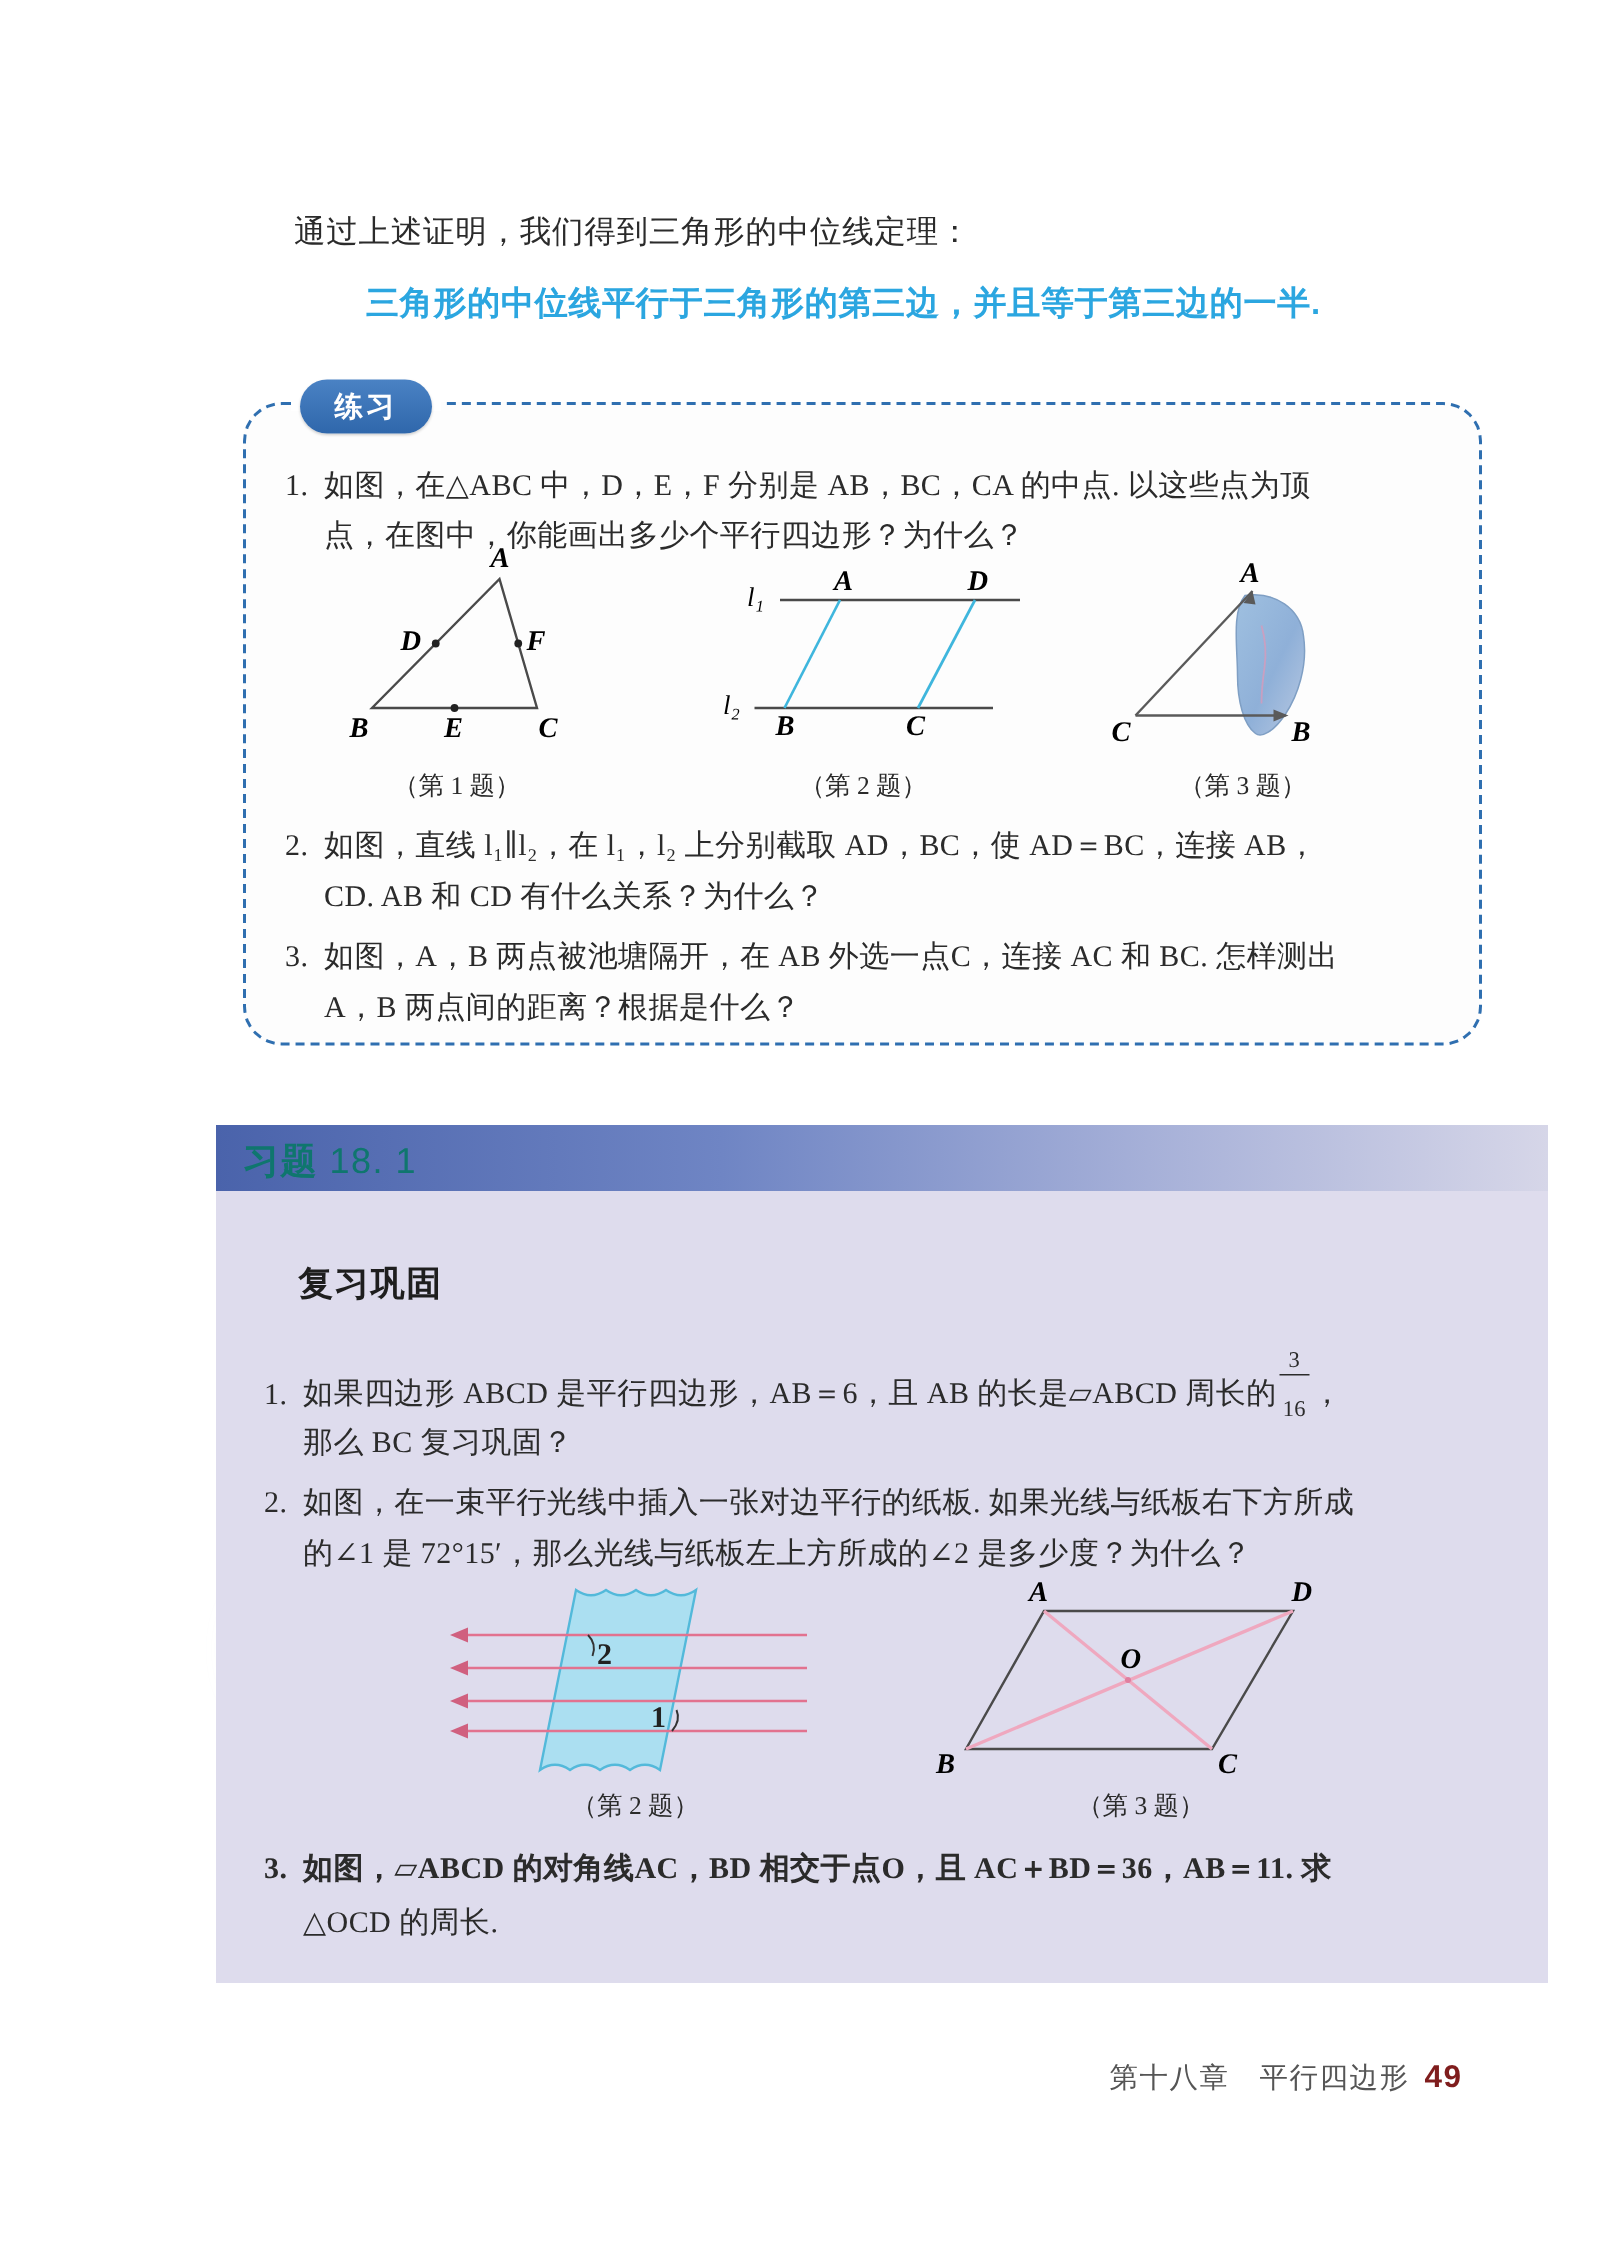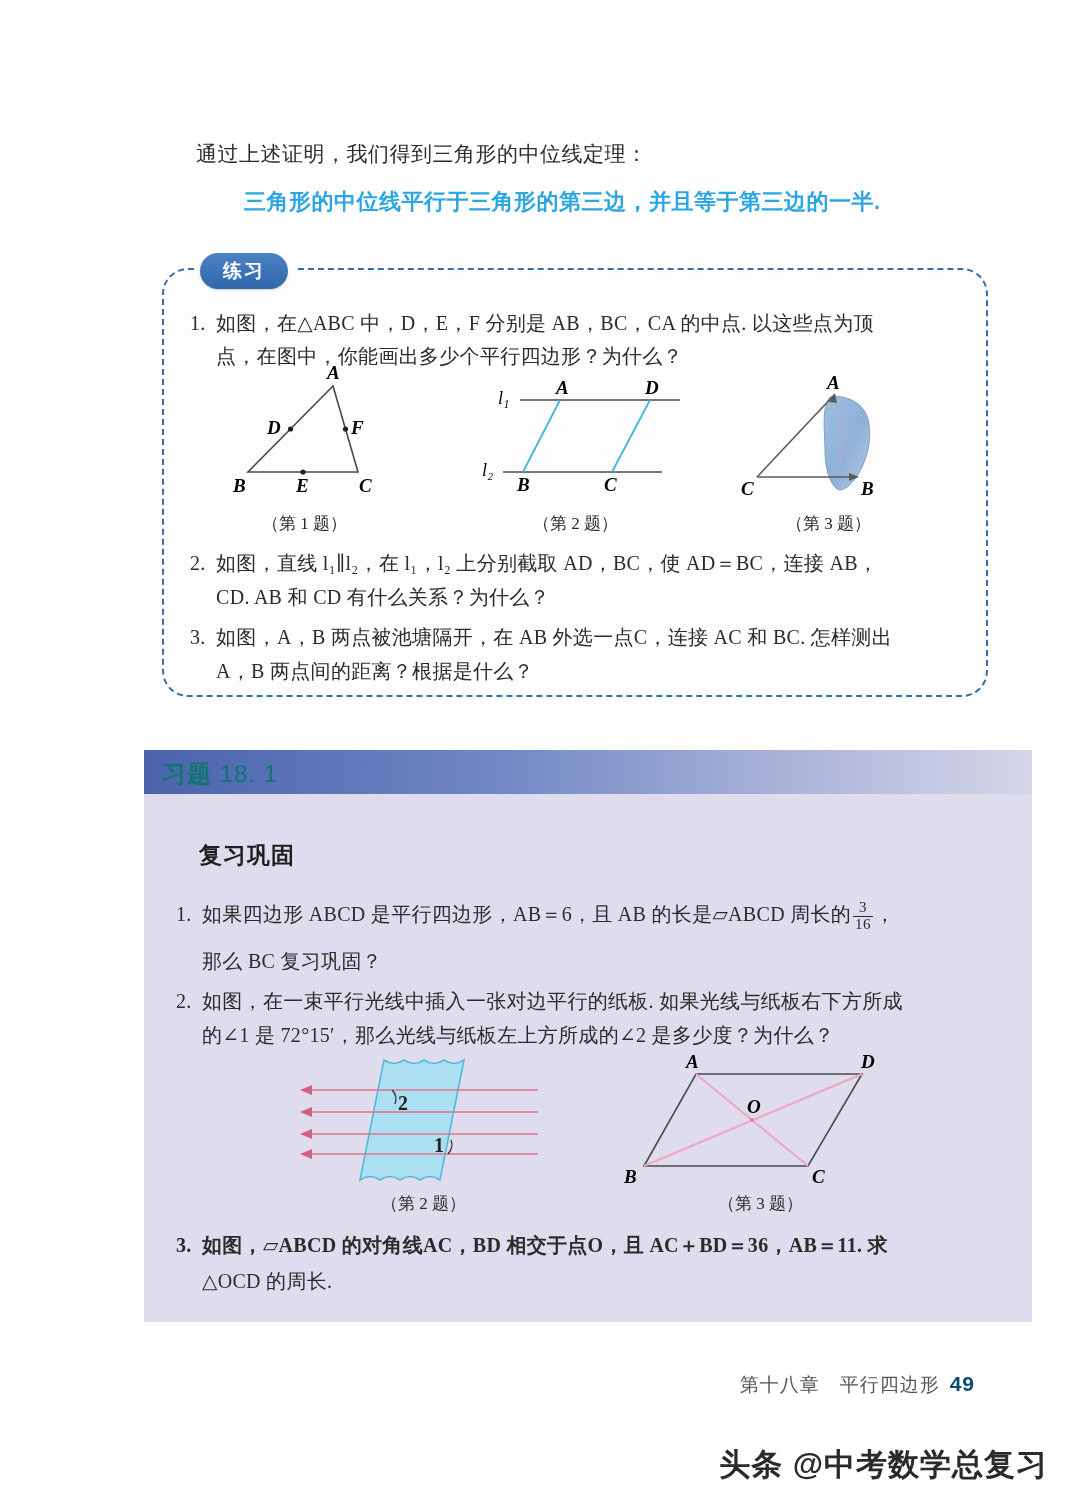--- a/index.html
+++ b/index.html
@@ -87,30 +87,30 @@
     margin-left:29px;
   }
 
   
   .frac{
     display:inline-block;vertical-align:-0.55em;
     text-align:center;font-size:15px;line-height:1.05;
     margin:0 2px;
   }
   .frac .n{display:block;padding:0 2px;}
-  .frac .d{display:block;border-top:1.3px solid #2b2b2b;padding:0 2px;text-align:center;}
+  .frac .d{display:block;border-top:1.3px solid #2b2b2b;padding:16px 2px;text-align:center;}
 
   
   .footer{
     position:absolute;right:105px;top:1372px;
     font-size:19px;color:#555;letter-spacing:1px;
     font-family:"Liberation Sans","DejaVu Sans",sans-serif;
     white-space:nowrap;
   }
-  .footer .pg{font-weight:bold;color:#0c4a6e;margin-left:10px;font-size:21px;}
+  .footer .pg{font-weight:bold;color:#7f1d1d;margin-left:10px;font-size:21px;}
 
   .watermark{
     position:absolute;right:32px;top:1444px;
     font-size:31px;font-weight:bold;color:#2a2a2a;
     font-family:"Liberation Sans","DejaVu Sans",sans-serif;
     letter-spacing:1px;white-space:nowrap;
     text-shadow:1px 1px 0 #ffffff;
   }
 
   
@@ -264,15 +264,14 @@
 
   <div class="q" style="left:176px;top:1232px;font-weight:bold;">
     <span class="num">3.</span><span>如图，▱ABCD 的对角线AC，BD 相交于点O，且 AC＋BD＝36，AB＝11. 求</span>
   </div>
   <div class="q qline2" style="left:176px;top:1268px;">△OCD 的周长.</div>
 
   <div class="footer">
     <span>第十八章　平行四边形</span><span class="pg">49</span>
   </div>
 
-  <div class="watermark">头条 @中考数学总复习</div>
 
 </div>
 
 </body></html>

